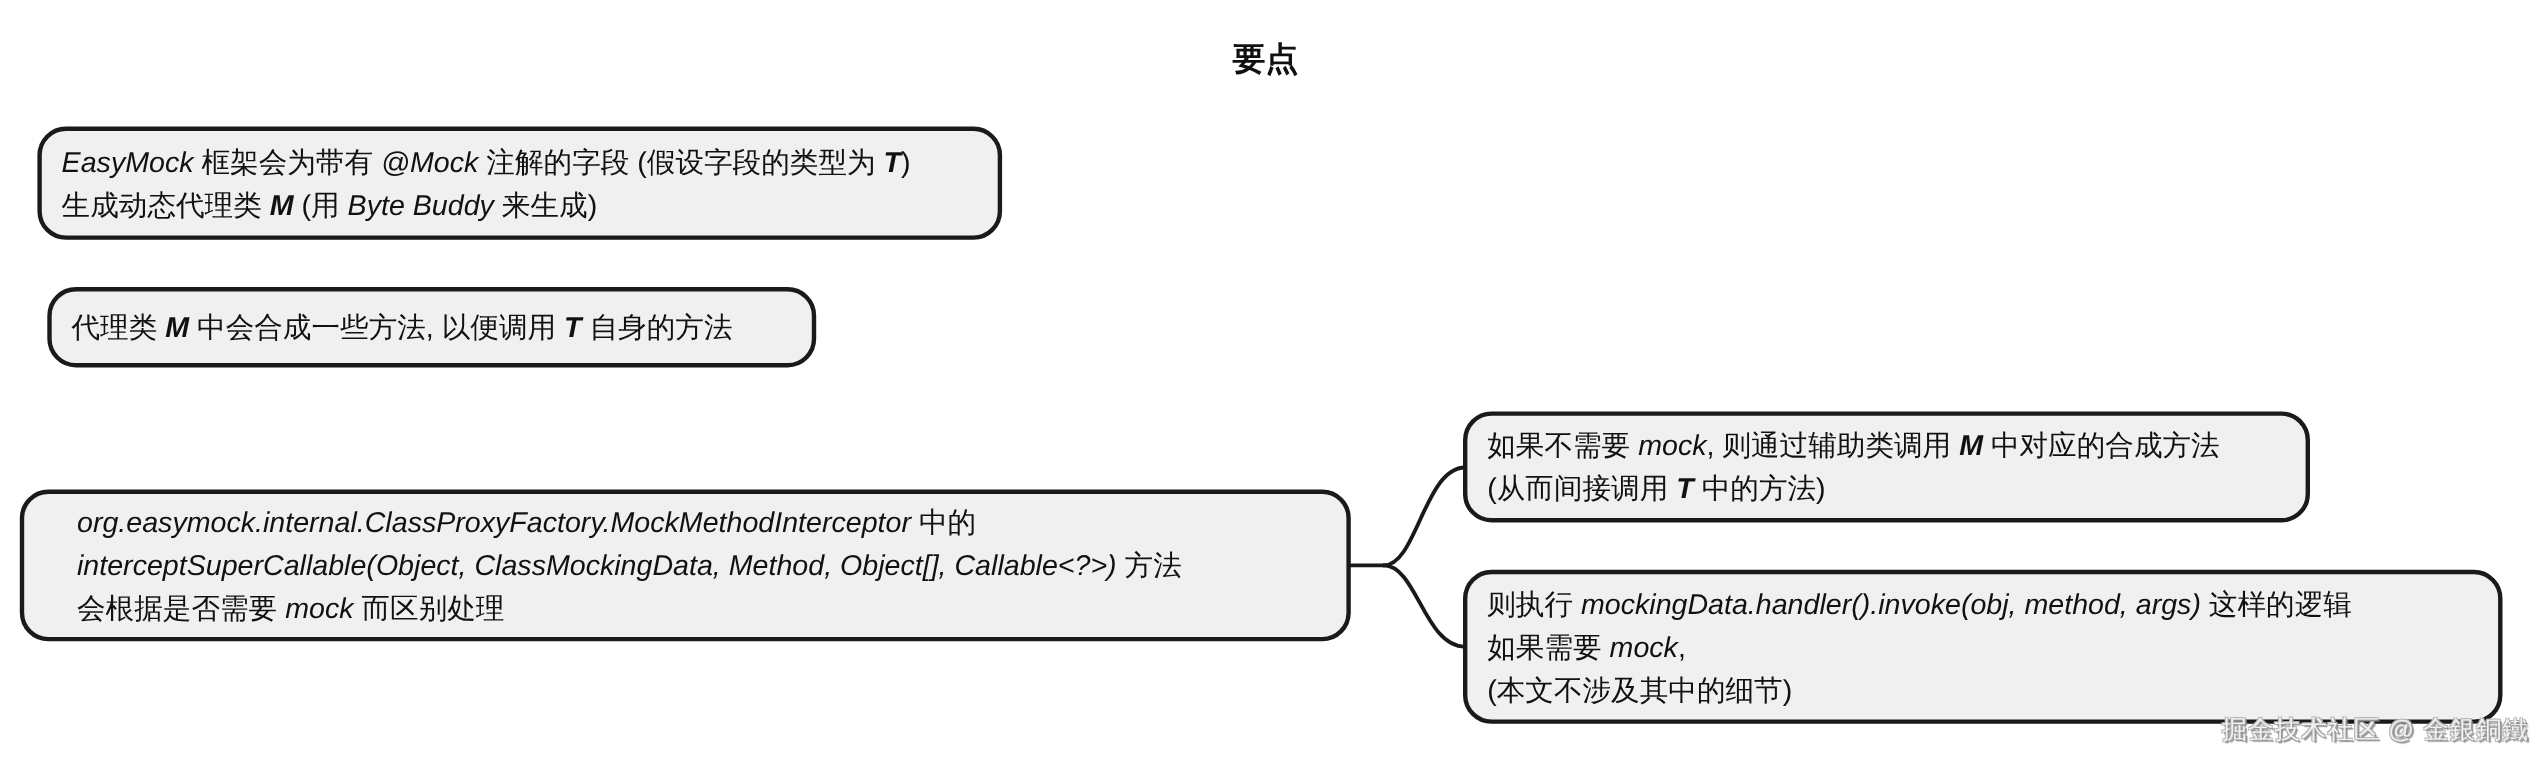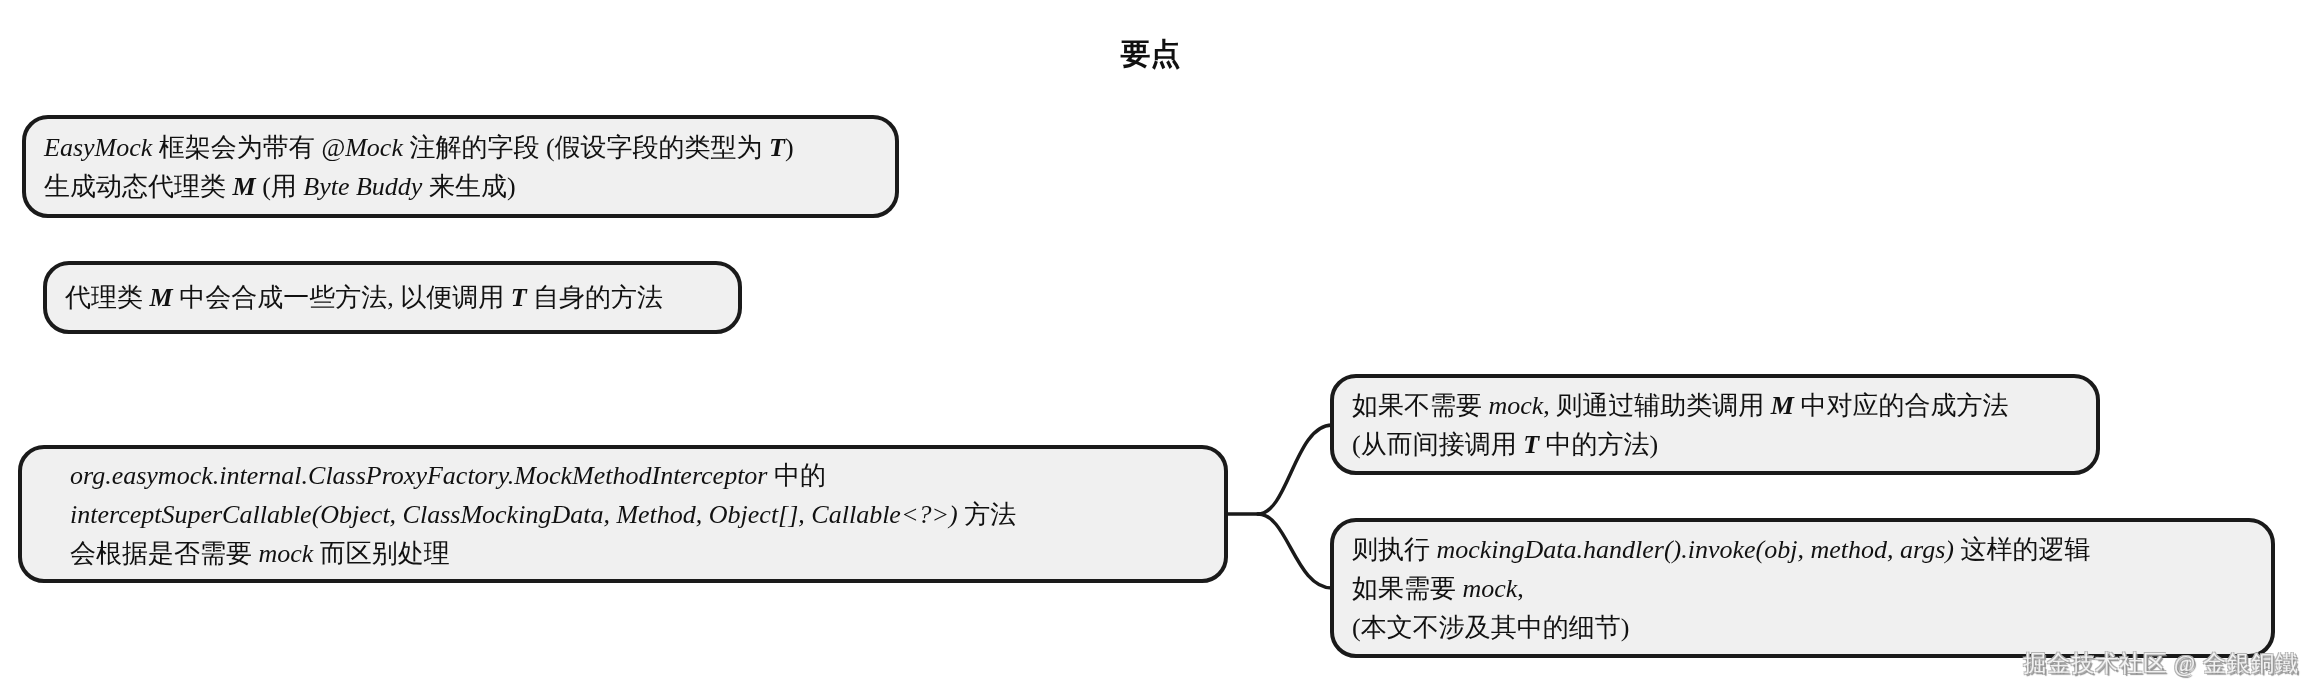--- a/index.html
+++ b/index.html
@@ -8,21 +8,20 @@
     background: var(--background, #ffffff);
     font-family: "Liberation Sans", "DejaVu Sans", sans-serif;
   }
   .canvas {
     position: relative;
     width: 2301px;
     height: 700px;
     overflow: hidden;
     background: var(--background, #ffffff);
     color: var(--text, #111111);
-    font-family: Liberation Serif, serif;
   }
   .map-title {
     position: absolute;
     top: 34px;
     left: 0;
     width: 100%;
     text-align: center;
     font-size: 30px;
     font-weight: bold;
     color: var(--text, #111111);
@@ -80,21 +79,21 @@
 <div class="canvas">
 
   <div class="map-title">要点</div>
 
   <svg class="connectors" viewBox="0 0 2301 700" xmlns="http://www.w3.org/2000/svg">
     <path d="M 1228 514 L 1258 514"></path>
     <path d="M 1258 514 C 1288 514, 1295 425, 1332 425"></path>
     <path d="M 1258 514 C 1288 514, 1295 588, 1332 588"></path>
   </svg>
 
-  <div class="node" style="left:22px; top:115px; width:877px; height:103px;">
+  <div class="node" style="left:34px; top:115px; width:877px; height:103px;">
     <div class="line">
       <span class="seg-i">EasyMock</span><span class="seg"> 框架会为带有 </span><span class="seg-i">@Mock</span><span class="seg"> 注解的字段 (假设字段的类型为 </span><span class="seg-bi">T</span><span class="seg">)</span>
     </div>
     <div class="line">
       <span class="seg">生成动态代理类 </span><span class="seg-bi">M</span><span class="seg"> (用 </span><span class="seg-i">Byte Buddy</span><span class="seg"> 来生成)</span>
     </div>
   </div>
 
   <div class="node" style="left:10px; top:261px; width:699px; height:73px;margin-left:33px;">
     <div class="line">

